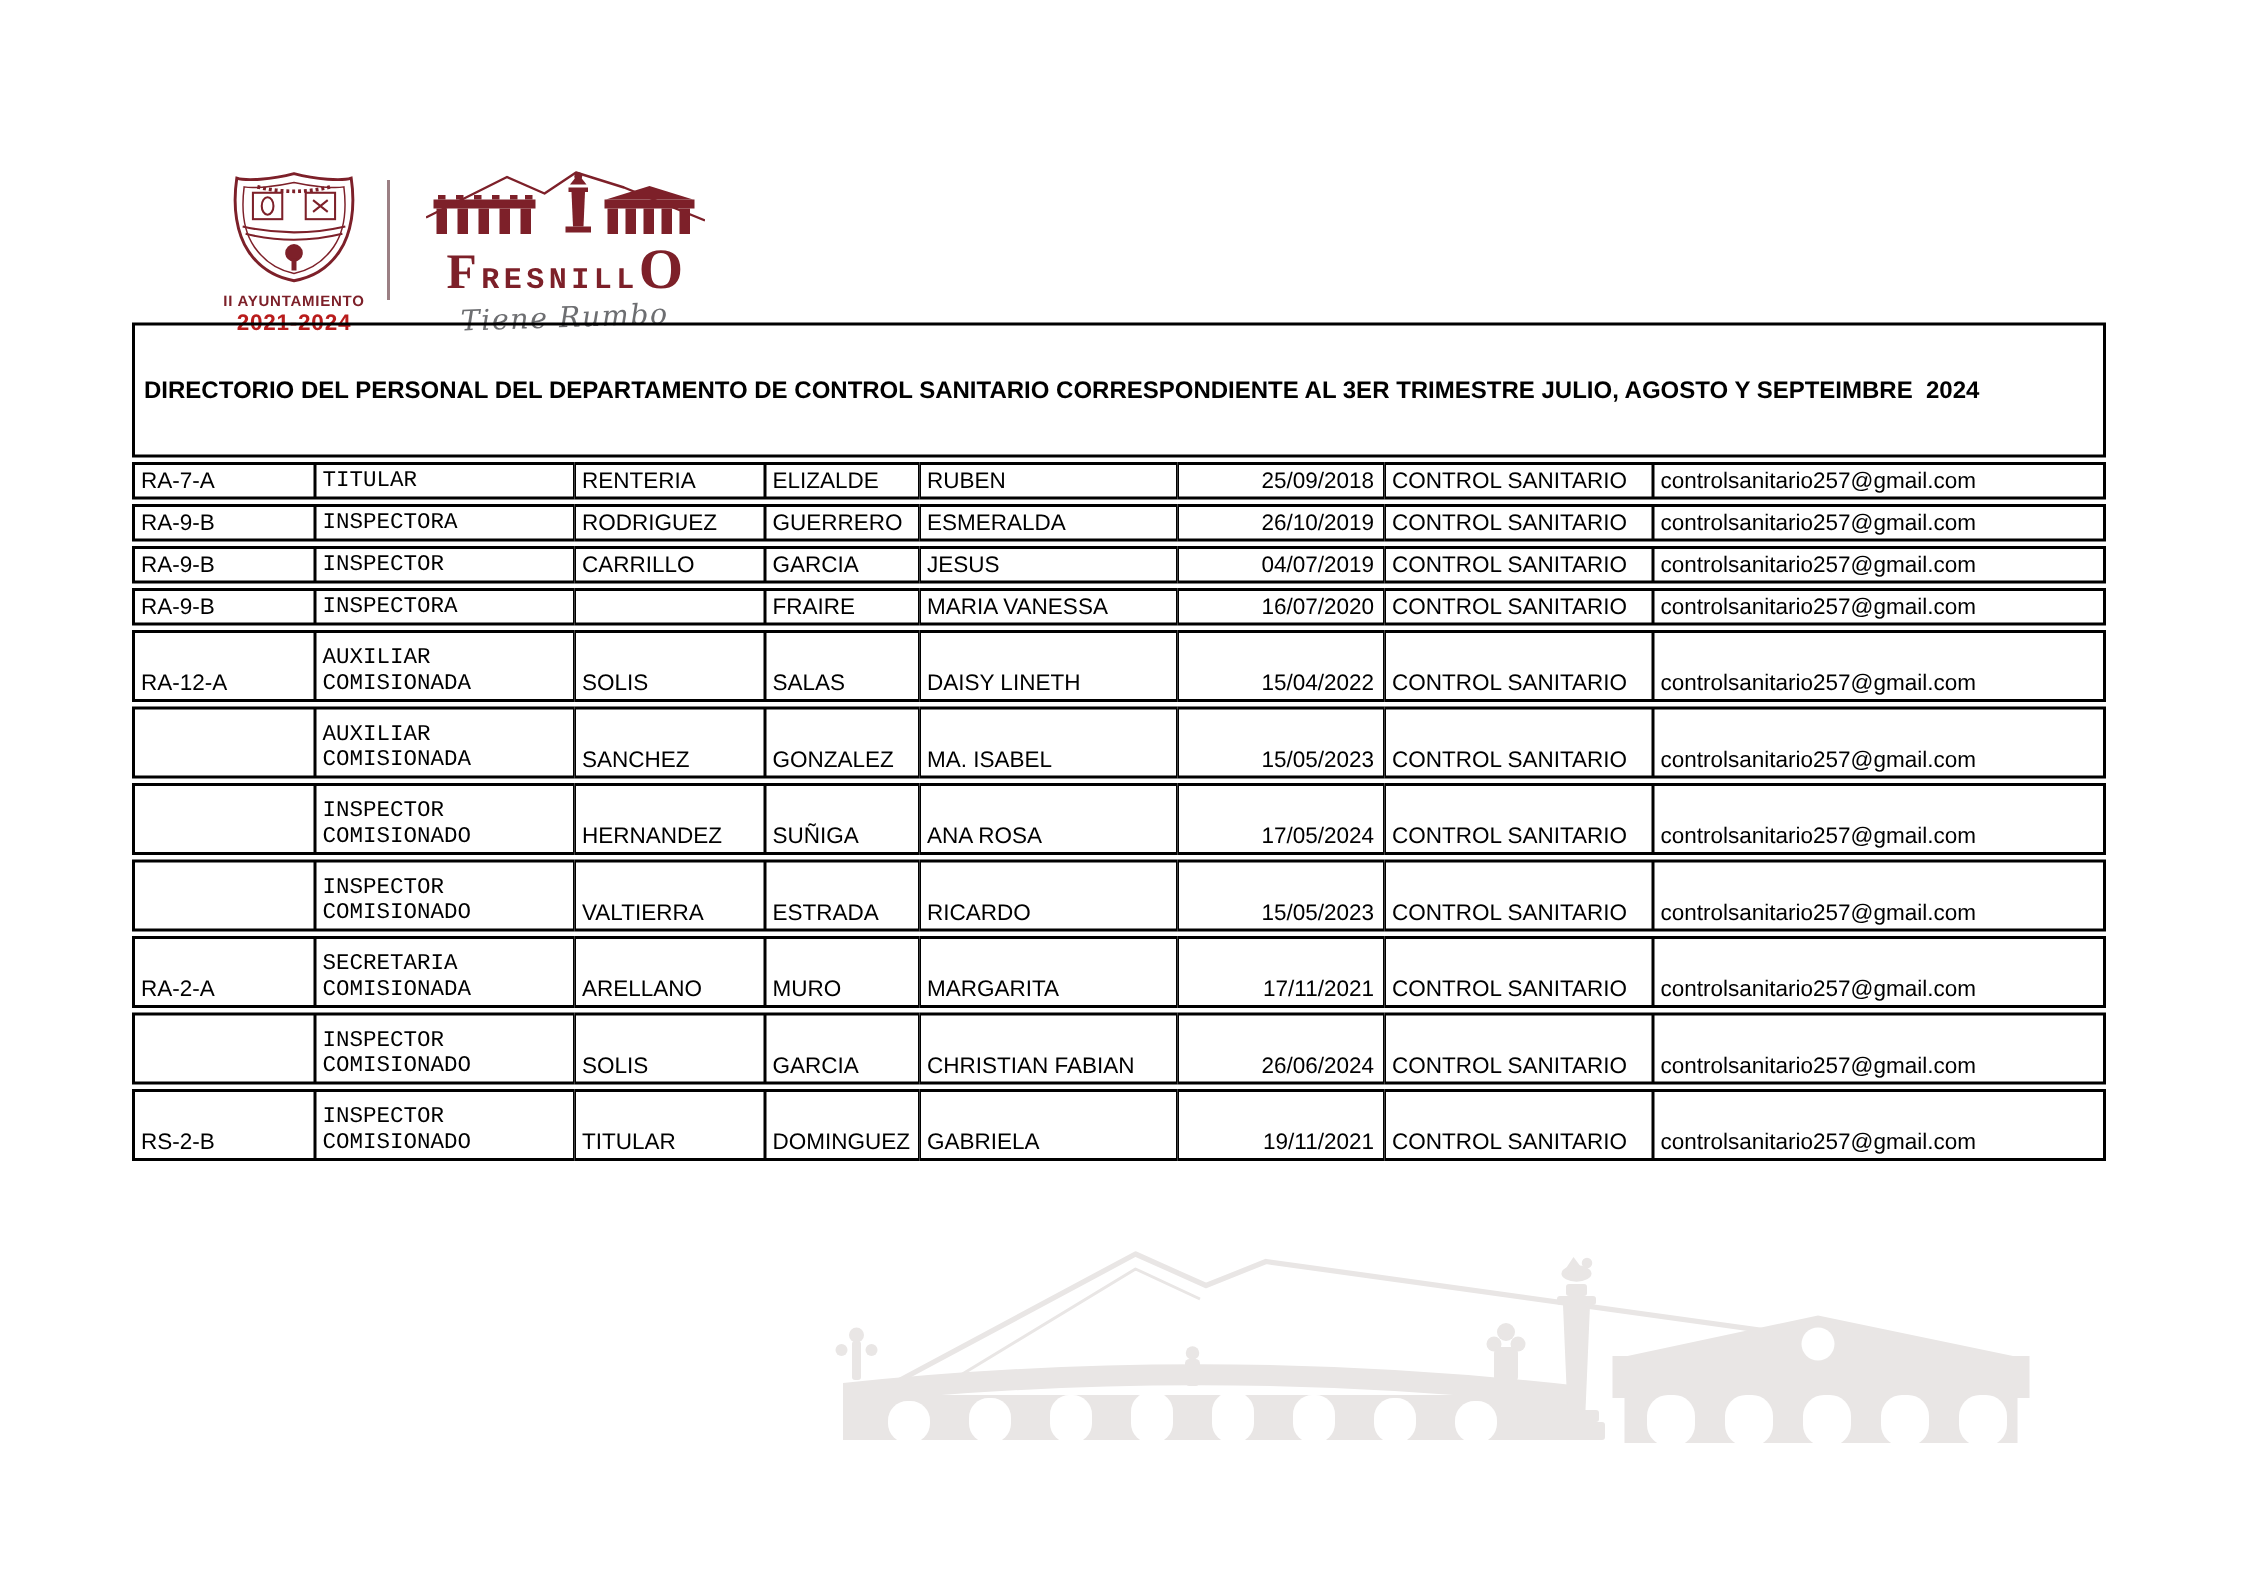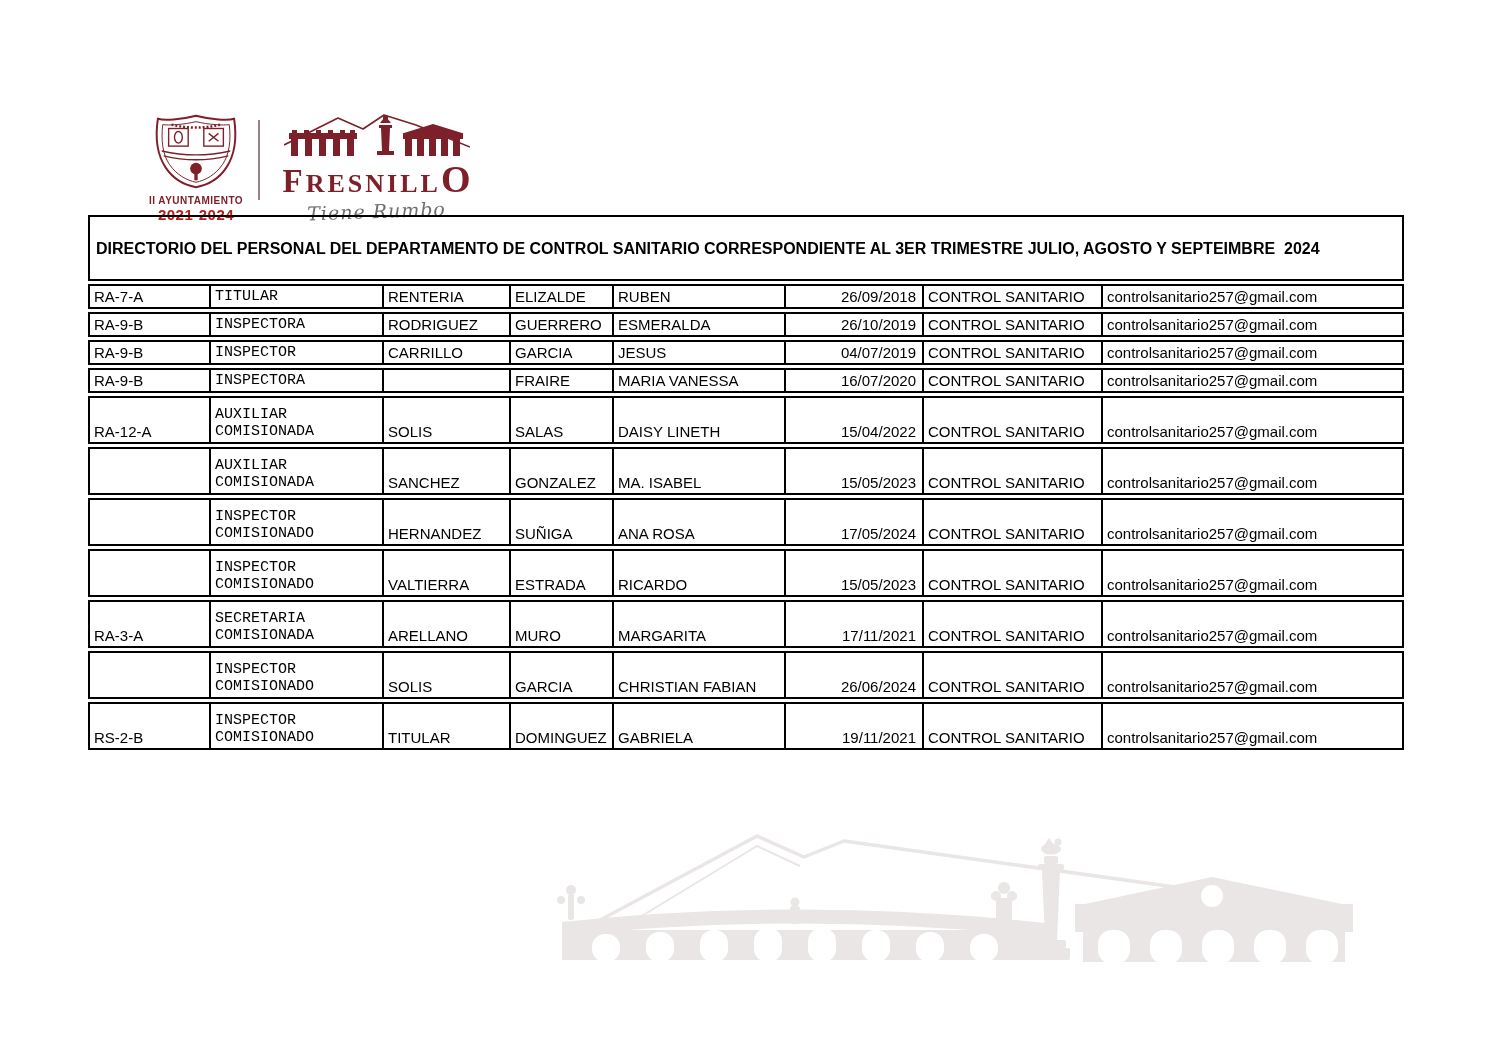--- a/index.html
+++ b/index.html
@@ -9,35 +9,35 @@
   }
   
   .brand{position:absolute;left:146px;top:112px;display:flex;align-items:flex-start;}
   .crest{width:100px;text-align:center;}
   .crest-caption1{font-size:10px;font-weight:bold;color:#7d2029;letter-spacing:.5px;margin-top:1px;}
   .crest-caption2{font-size:15px;font-weight:bold;color:#b91c1c;letter-spacing:.5px;}
   .brand-divider{width:2px;height:80px;background:#9b8084;margin:8px 14px 0 12px;}
   .fresnillo{width:205px;text-align:center;}
   .wordmark{color:#7d2029;font-family:"Liberation Serif","DejaVu Serif",serif;font-weight:bold;line-height:30px;white-space:nowrap;}
   .wm-f{font-size:33px;letter-spacing:3px;}
-  .wm-mid{font-size:26px;letter-spacing:3px;}
+  .wm-mid{font-size:20px;letter-spacing:3px;font-family:Liberation Mono, monospace;}
   .wm-o{font-size:38px;}
   .tagline{font-family:"DejaVu Serif","Liberation Serif",serif;font-style:italic;color:#6d6e71;font-size:19px;transform:rotate(-2deg);margin-top:-2px;letter-spacing:1px;}
   
   .table-wrap{position:absolute;left:88px;top:212px;width:1322px;}
   table.dir{border-collapse:separate;border-spacing:0 3px;table-layout:fixed;width:1316px;}
   table.dir td,table.dir th{
     border:1px solid #000;border-top-width:2px;border-bottom-width:2px;
     overflow:hidden;
   }
   table.dir tr>*:first-child{border-left-width:2px;}
   table.dir tr>*:last-child{border-right-width:2px;}
   .title-cell{
     height:54px;font-size:16px;font-weight:bold;text-align:left;vertical-align:middle;
-    padding:4px 6px;white-space:pre;border-width:2px;
+    padding:16px 6px;white-space:pre;border-width:2px;
   }
   th{
     height:49px;font-size:15px;font-weight:bold;text-align:center;vertical-align:middle;
     white-space:pre-line;line-height:19px;padding:0 2px;
   }
   tbody td{
     height:18px;font-size:15px;line-height:17px;vertical-align:bottom;
     padding:1px 4px 2px 4px;white-space:nowrap;
   }
   tr.tall td{height:41px;}
@@ -137,21 +137,21 @@
         <td class="title-cell" colspan="8">DIRECTORIO DEL PERSONAL DEL DEPARTAMENTO DE CONTROL SANITARIO CORRESPONDIENTE AL 3ER TRIMESTRE JULIO, AGOSTO Y SEPTEIMBRE  2024</td>
       </tr>
     </tbody>
     <tbody>
         <tr>
     <td class="c-rango">RA-7-A</td>
     <td class="c-cargo">TITULAR</td>
     <td class="c-paterno">RENTERIA</td>
     <td class="c-materno">ELIZALDE</td>
     <td class="c-nombre">RUBEN</td>
-    <td class="c-fecha">26/09/2018</td>
+    <td class="c-fecha">25/09/2018</td>
     <td class="c-depto">CONTROL SANITARIO</td>
     <td class="c-email">controlsanitario257@gmail.com</td>
   </tr>
         <tr>
     <td class="c-rango">RA-9-B</td>
     <td class="c-cargo">INSPECTORA</td>
     <td class="c-paterno">RODRIGUEZ</td>
     <td class="c-materno">GUERRERO</td>
     <td class="c-nombre">ESMERALDA</td>
     <td class="c-fecha">26/10/2019</td>
@@ -216,21 +216,21 @@
     <td class="c-cargo">INSPECTOR
 COMISIONADO</td>
     <td class="c-paterno">VALTIERRA</td>
     <td class="c-materno">ESTRADA</td>
     <td class="c-nombre">RICARDO</td>
     <td class="c-fecha">15/05/2023</td>
     <td class="c-depto">CONTROL SANITARIO</td>
     <td class="c-email">controlsanitario257@gmail.com</td>
   </tr>
         <tr class="tall">
-    <td class="c-rango">RA-3-A</td>
+    <td class="c-rango">RA-2-A</td>
     <td class="c-cargo">SECRETARIA
 COMISIONADA</td>
     <td class="c-paterno">ARELLANO</td>
     <td class="c-materno">MURO</td>
     <td class="c-nombre">MARGARITA</td>
     <td class="c-fecha">17/11/2021</td>
     <td class="c-depto">CONTROL SANITARIO</td>
     <td class="c-email">controlsanitario257@gmail.com</td>
   </tr>
         <tr class="tall">

